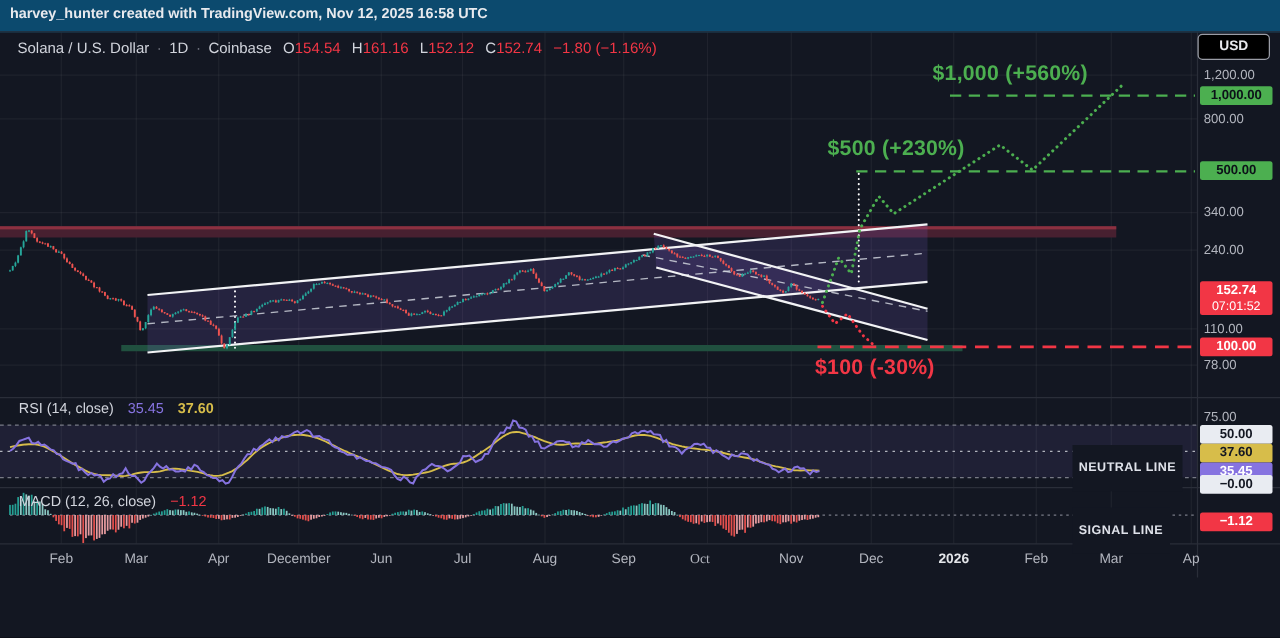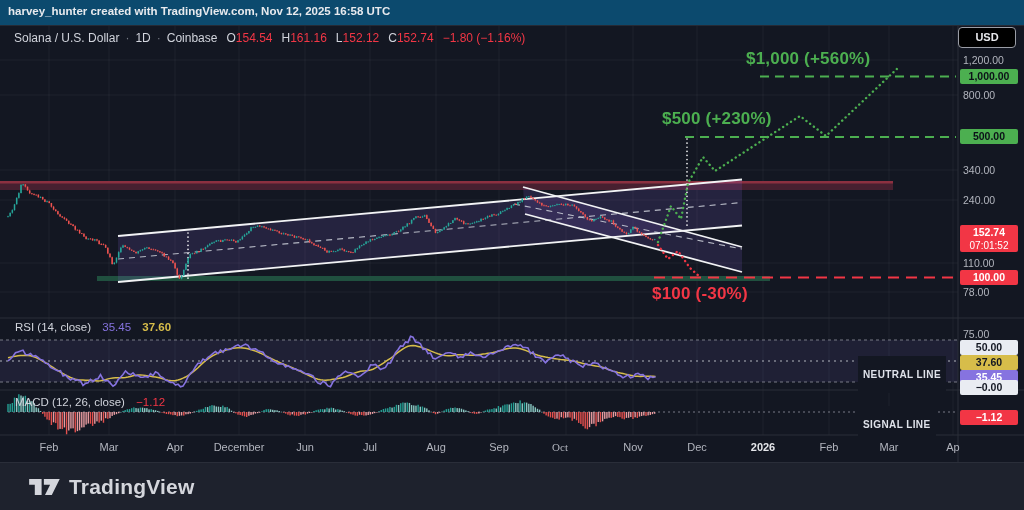--- a/index.html
+++ b/index.html
@@ -1055,21 +1055,14 @@
       <div class="month" style="left: 499px;">Sep</div>
       <div class="month" style="left: 560px; font-family: Liberation Serif, serif;">Oct</div>
       <div class="month" style="left: 633px;">Nov</div>
       <div class="month" style="left: 697px;">Dec</div>
       <div class="month bold" style="left: 763px;">2026</div>
       <div class="month" style="left: 829px;">Feb</div>
       <div class="month" style="left: 889px;">Mar</div>
       <div class="month" style="left: 953px;">Ap</div>
     </div>
 
-  <div id="footer">
-    <svg width="34" height="24" viewBox="0 0 30 20" style="position:static;margin-left:28px">
-      <path d="M1 3 H12 V17 H6 V8 H1 Z" fill="#d4d6dc"></path>
-      <path d="M14 3 H28 L21 17 H15 L19.5 8 H14 Z" fill="#d4d6dc"></path>
-    </svg>
-    <span class="logo-text">TradingView</span>
-  </div>
 
 </div>
 
 </body></html>

